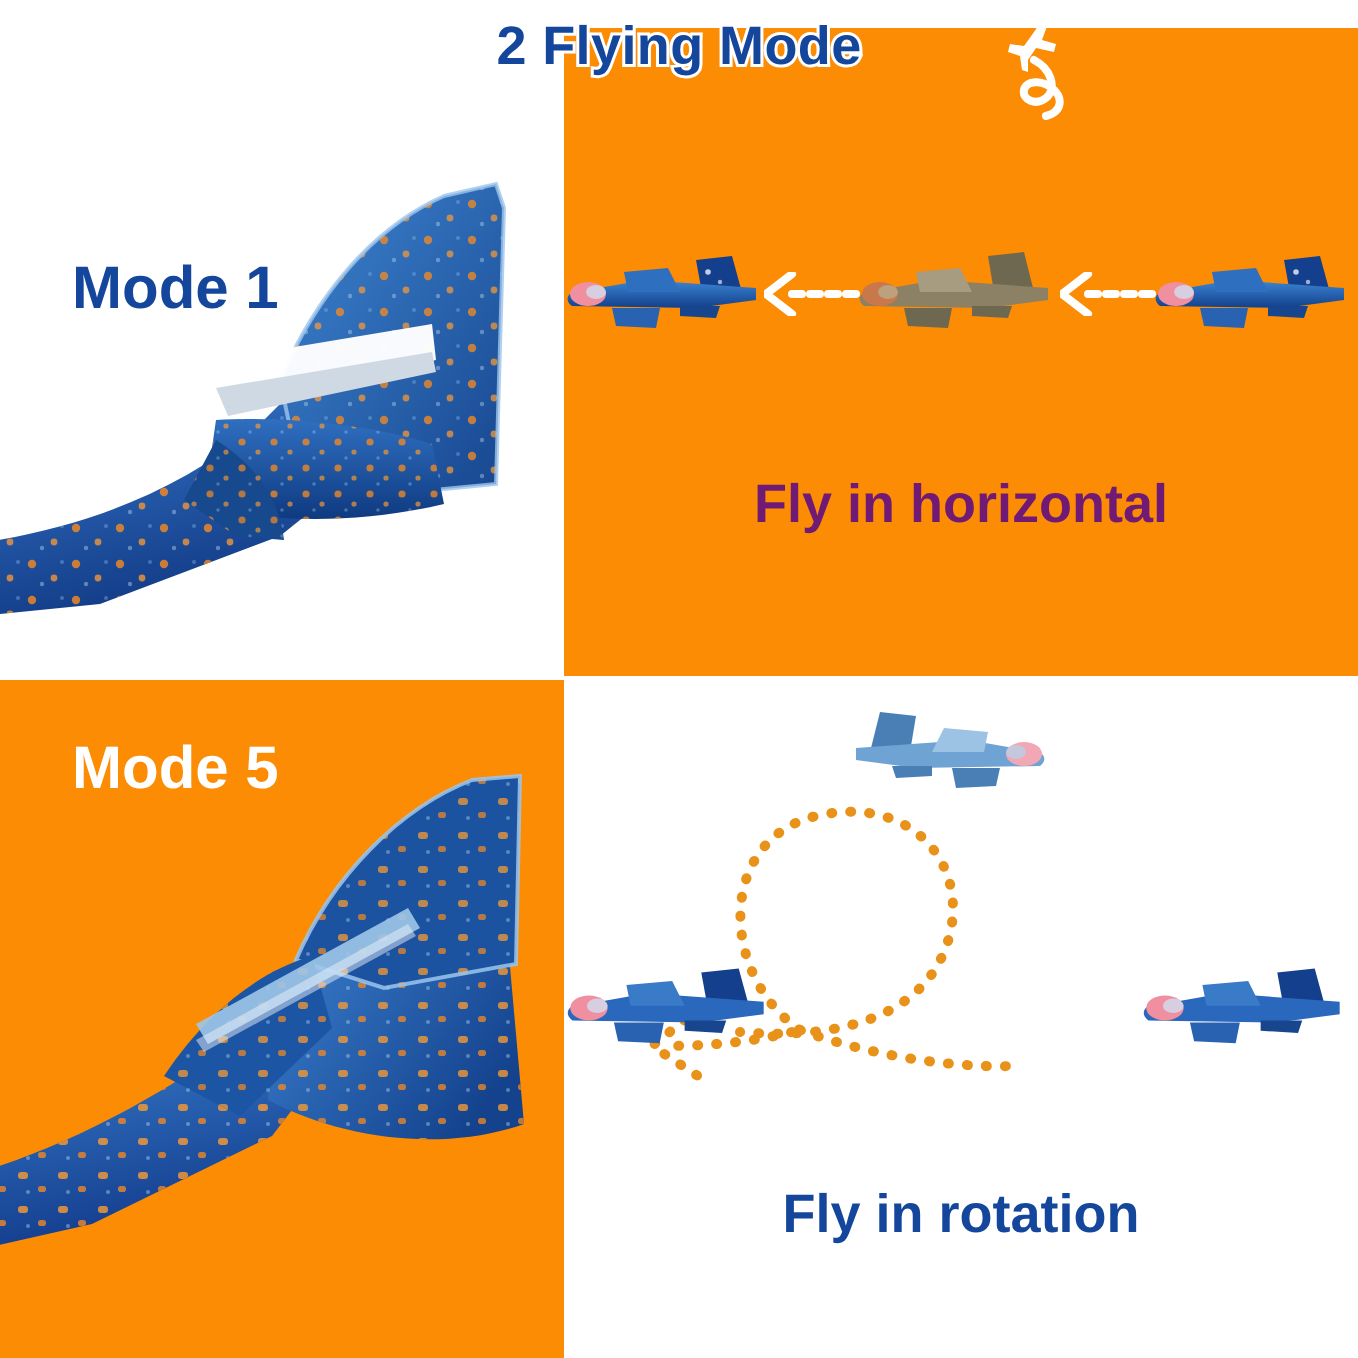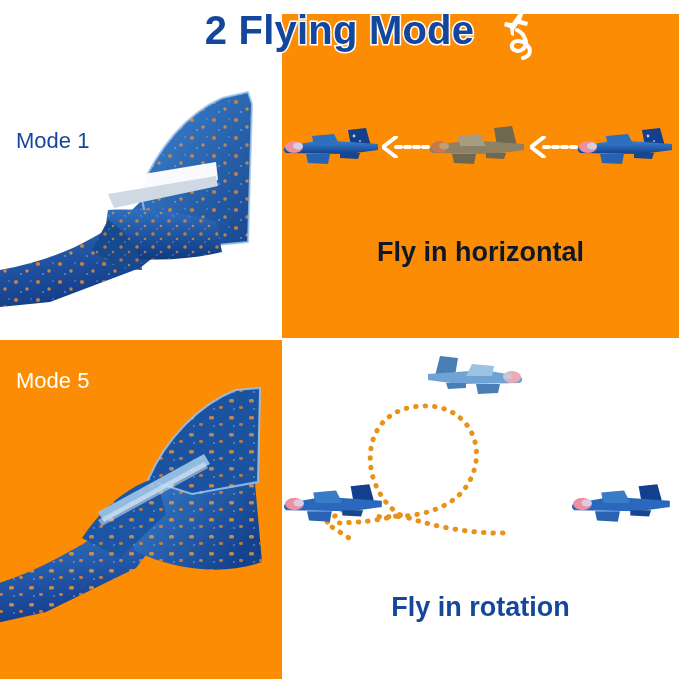--- a/index.html
+++ b/index.html
@@ -42,54 +42,55 @@
     position: absolute;
     left: 282px; top: 14px;
     width: 397px; height: 48px;
     background: #FB8C04;
   }
   #title-text {
     position: absolute;
     left: 0; top: 8px;
     width: 679px;
     text-align: center;
-    font-size: 40px;
+    font-size: 27px;
     font-weight: bold;
     color: #14479C;
     letter-spacing: 0.2px;
     -webkit-text-stroke: 3px #ffffff;
     paint-order: stroke fill;
     white-space: nowrap;
   }
   #title-plane-icon {
     position: absolute;
     left: 487px; top: 4px;
     width: 56px; height: 56px;
   }
 
   
   .mode-label {
     position: absolute;
-    font-size: 22px;
-    font-weight: normal;
+    font-size: 30px;
+    font-weight: bold;
     white-space: nowrap;
+    margin-left: 20px;
   }
   #mode1-label { left: 16px; top: 66px;  color: #14479C; }
   #mode2-label { left: 16px; top: 28px;  color: #ffffff; }
 
   
   .caption {
     position: absolute;
     width: 100%;
     text-align: center;
     font-size: 27px;
     font-weight: bold;
     white-space: nowrap;
   }
-  #caption-horizontal { top: 175px; color: #0f172a; }
+  #caption-horizontal { top: 175px; color: #701a75; }
   #caption-rotation   { top: 240px; color: #14479C; margin-top: 12px; }
 
   
   .plane { position: absolute; }
   .plane.flip-x { transform: scaleX(-1); }
   .plane.grey svg .body-main { fill: #8c8164; }
   .plane.grey svg .body-dark { fill: #6f6850; }
   .plane.grey svg .body-light { fill: #a79c7f; }
   .plane.grey svg .nose { fill: #c8784a; }
   .plane.grey svg .canopy { fill: #b9ad8e; }

